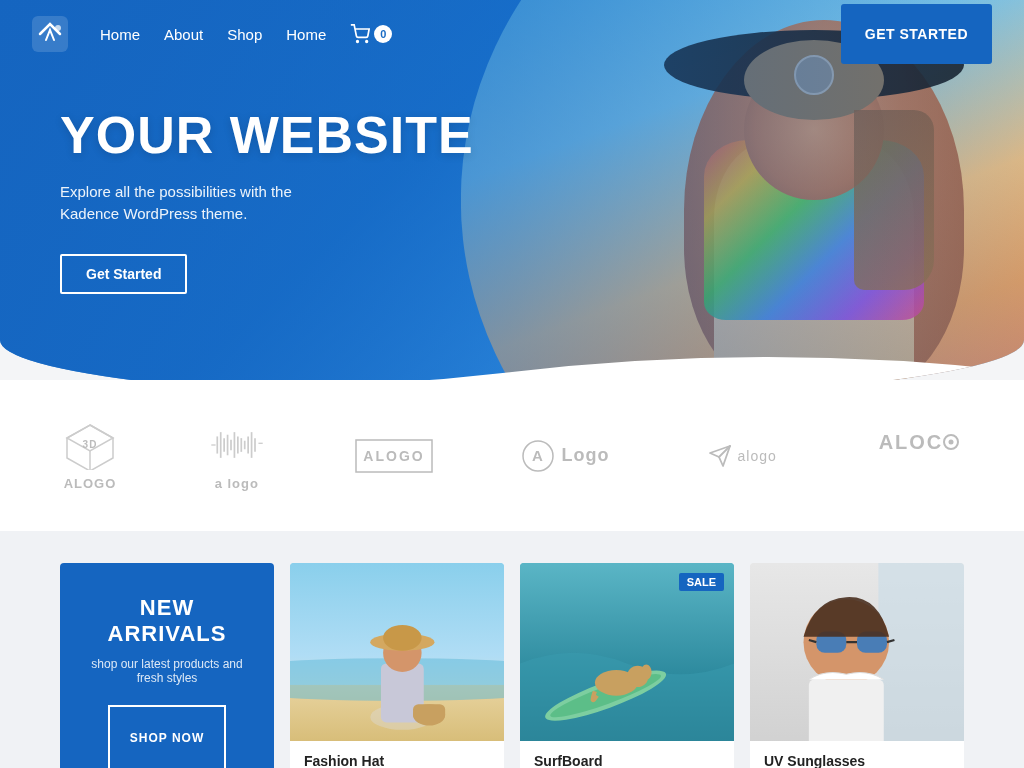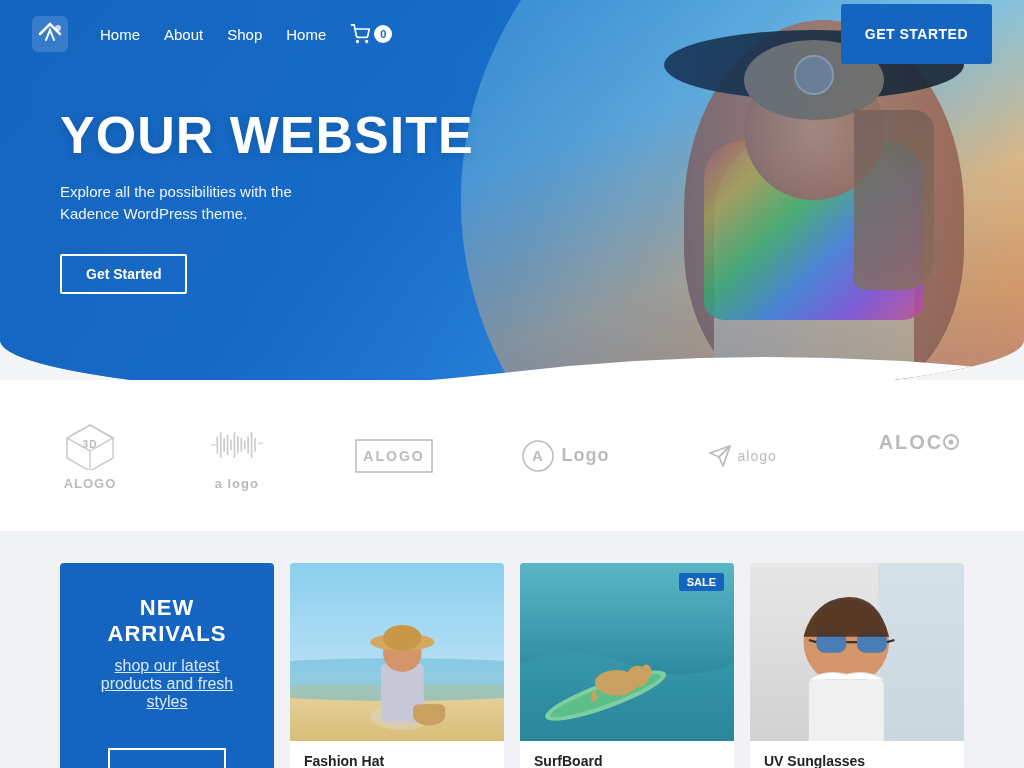--- a/index.html
+++ b/index.html
@@ -194,24 +194,23 @@
       text-align: center;
     }
     .new-arrivals-title {
       font-size: 22px;
       font-weight: 900;
       text-transform: uppercase;
       letter-spacing: 1px;
       margin-bottom: 10px;
     }
     .new-arrivals-sub {
-      font-size: 16px;
-      margin-bottom: 37px;
+      font-size: 12px;
+      margin-bottom: 20px;
       color: rgba(255,255,255,0.85);
-      text-decoration: underline;
     }
     .shop-now-btn {
       border: 2px solid #fff;
       color: #fff;
       background: transparent;
       padding: 24px 20px;
       font-size: 12px;
       font-weight: 700;
       text-transform: uppercase;
       cursor: pointer;

